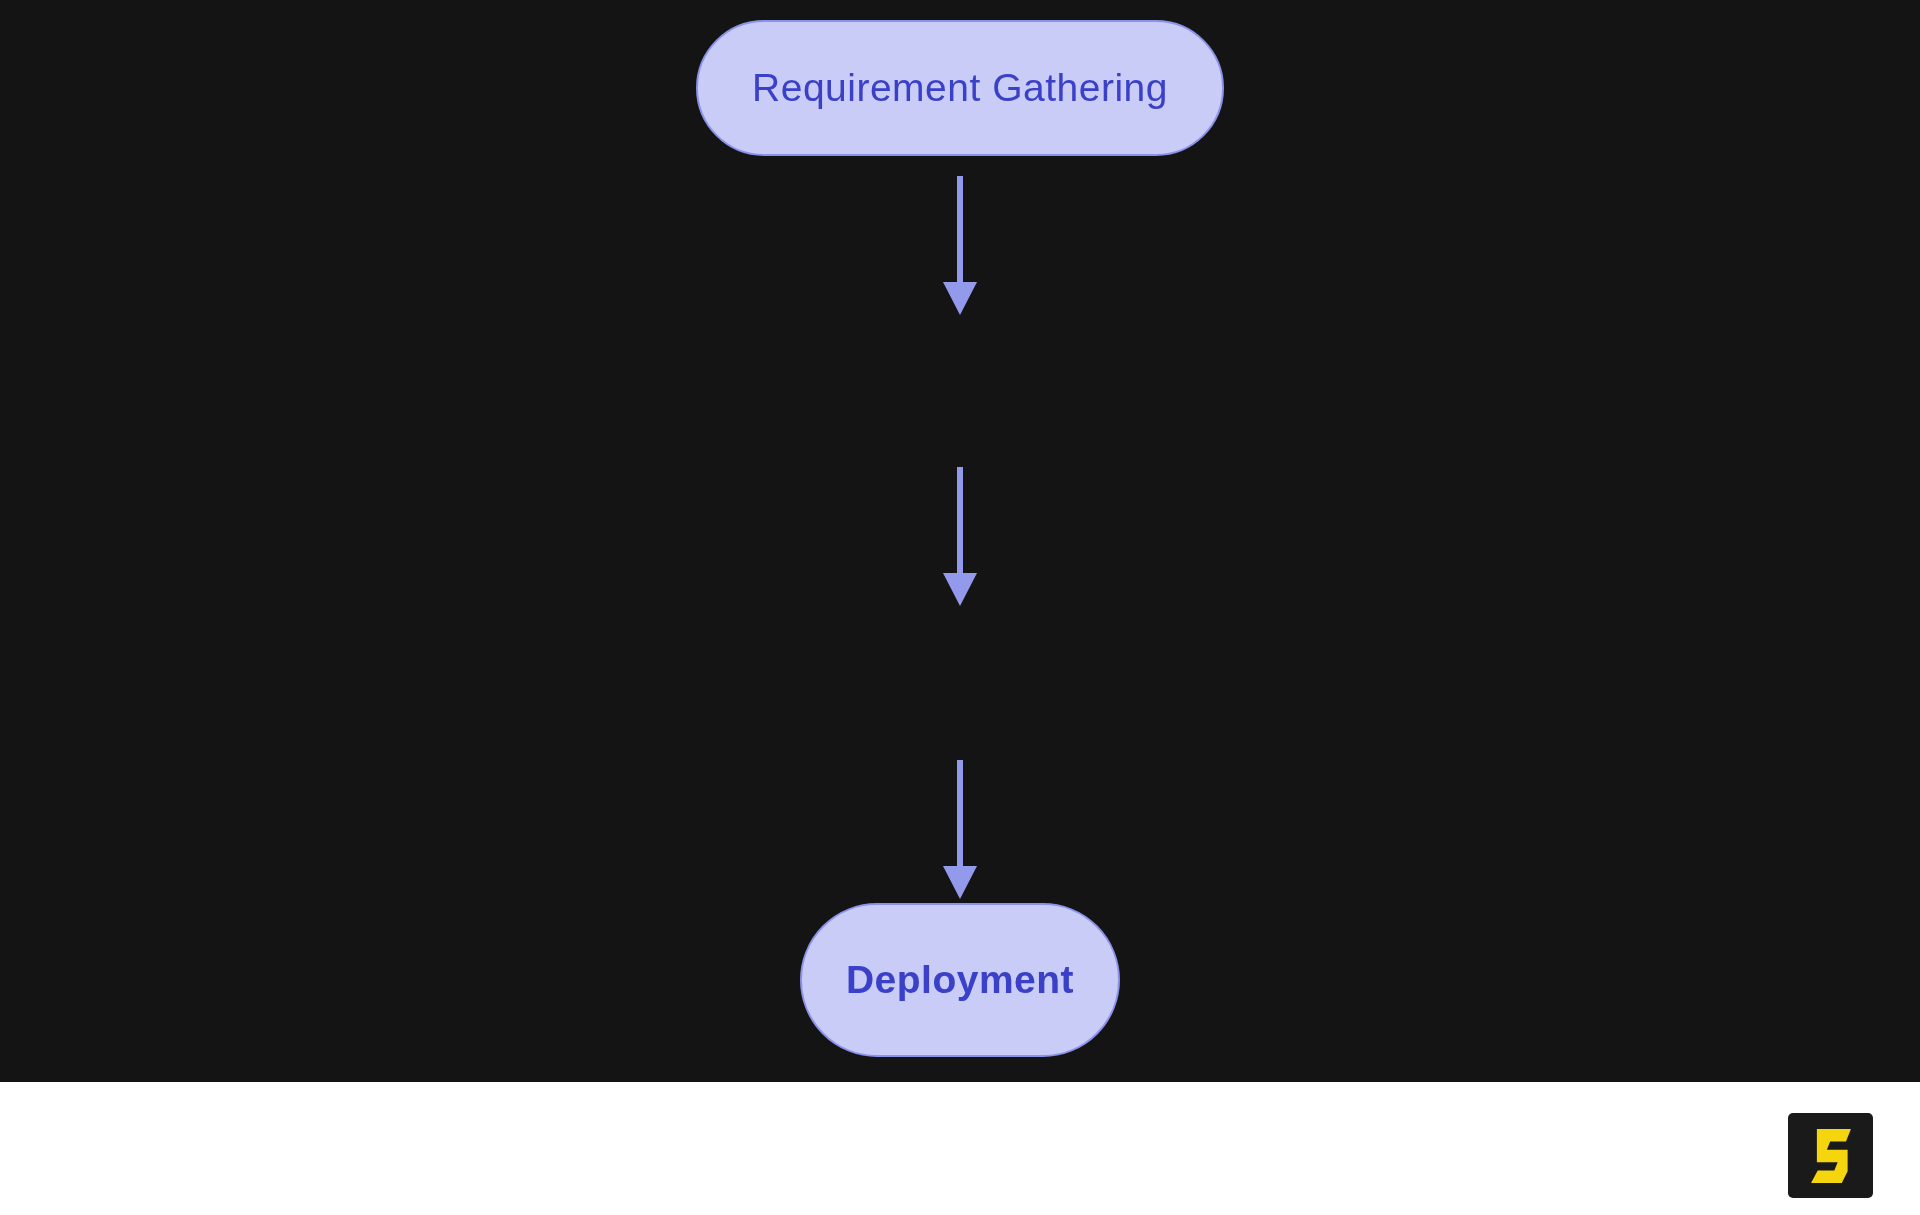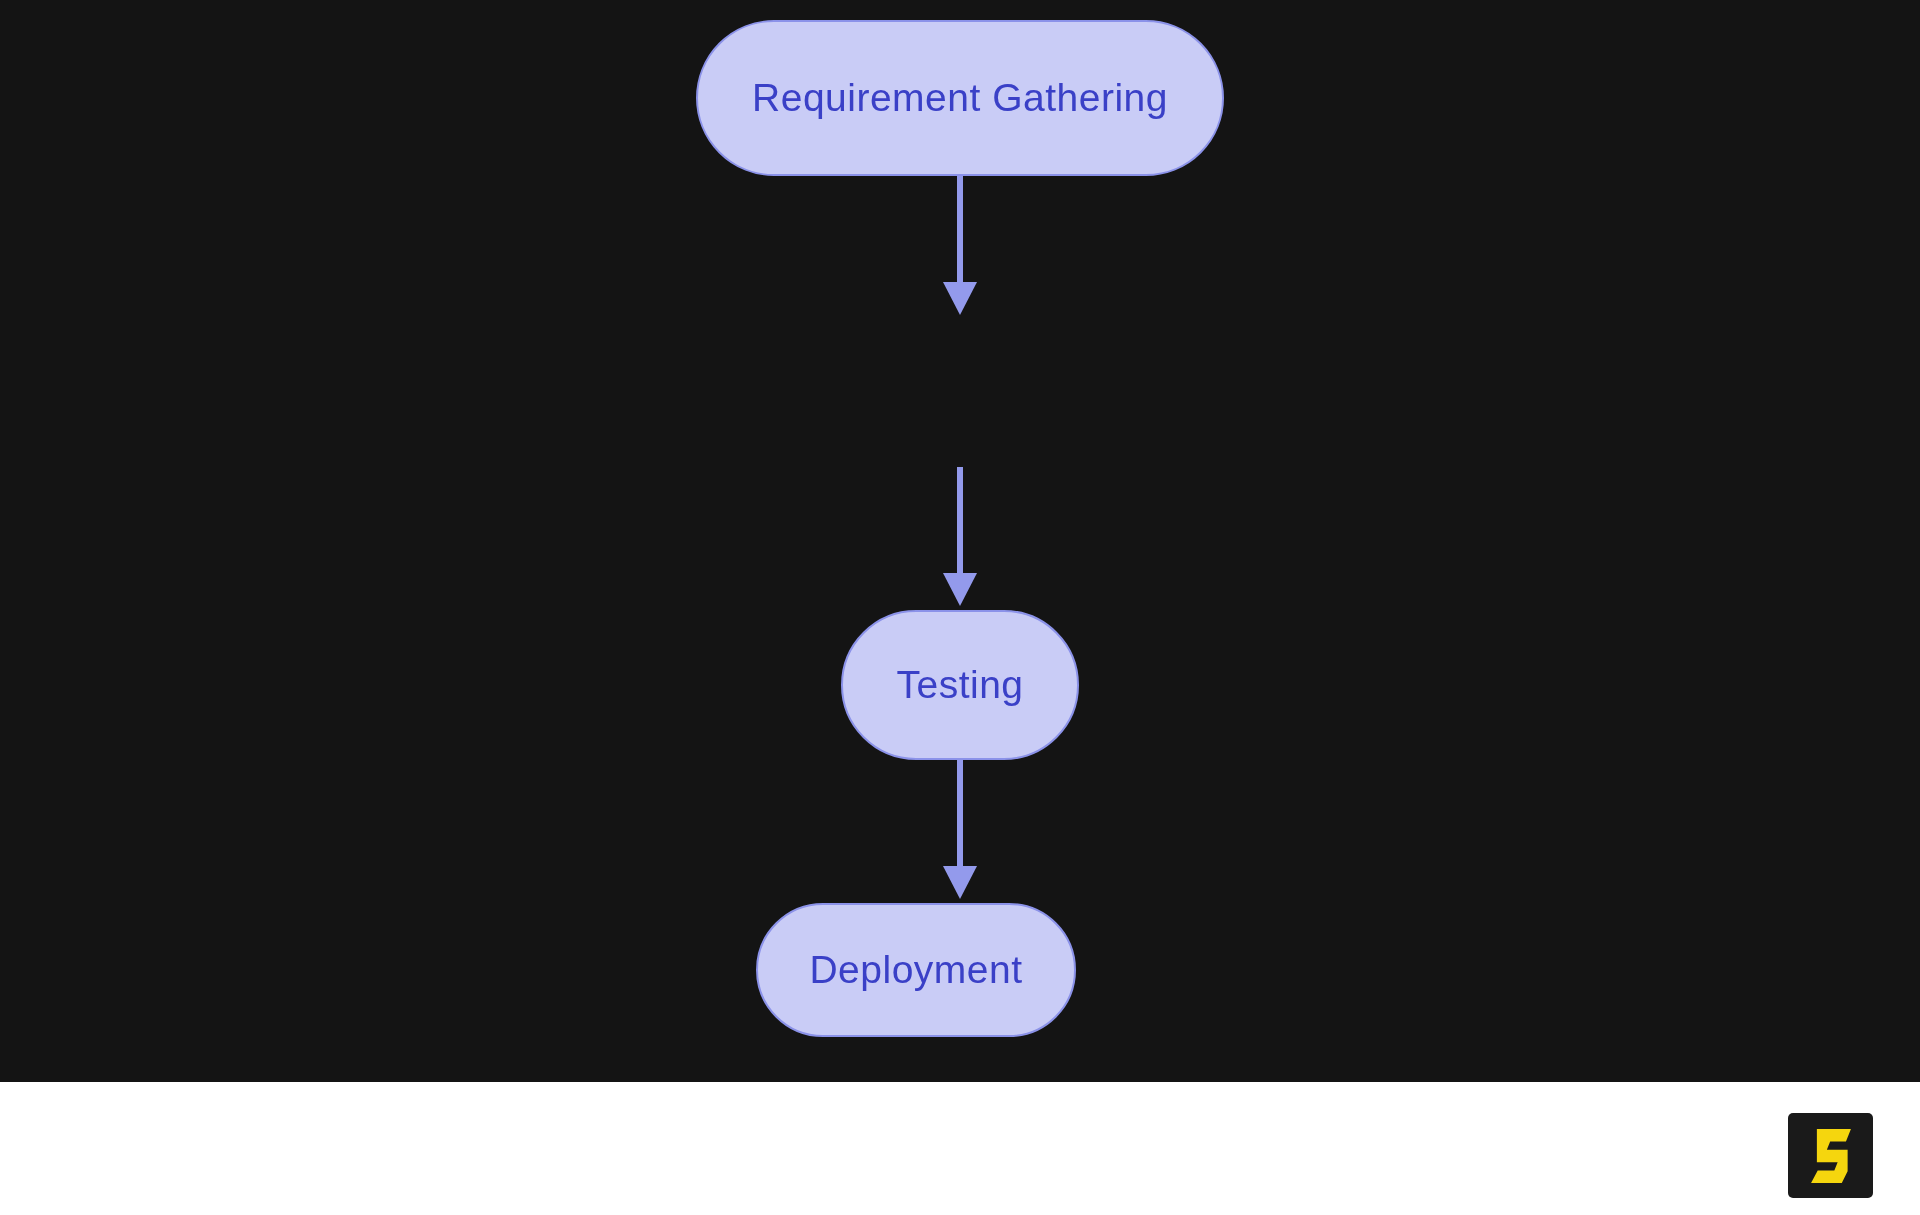--- a/index.html
+++ b/index.html
@@ -41,24 +41,24 @@
     display: flex;
     align-items: center;
     justify-content: center;
     background: var(--node-fill);
     border: 2.5px solid var(--node-border);
     color: var(--node-text);
     font-size: 39px;
     letter-spacing: 0.5px;
     white-space: nowrap;
   }
-  .node-requirement { left: 696px; top: 20px;  width: 528px; height: 156px; border-radius: 78px; }
+  .node-requirement { left: 696px; top: 20px;  width: 528px; height: 136px; border-radius: 78px; }
   .node-design      { left: 849px; top: 318px; width: 222px; height: 149px; border-radius: 75px; }
   .node-testing     { left: 841px; top: 610px; width: 238px; height: 150px; border-radius: 75px; }
-  .node-deployment  { left: 756px; top: 903px; width: 320px; height: 134px; border-radius: 77px; }
+  .node-deployment  { left: 800px; top: 903px; width: 320px; height: 154px; border-radius: 77px; font-weight: bold; }
   .footer {
     position: absolute;
     left: 0; top: 1082px;
     width: 1920px; height: 133px;
     background: var(--footer-bg);
   }
   .logo-badge {
     position: absolute;
     left: 1788px; top: 1113px;
     width: 85px; height: 85px;
@@ -88,23 +88,20 @@
       <line class="edge-line" x1="960" y1="760" x2="960" y2="868"></line>
       <polygon class="edge-head" points="943,866 977,866 960,899"></polygon>
     </g>
   </svg>
 
   <div class="node node-requirement">
     <span>Requirement Gathering</span>
   </div>
 
 
-  <div class="node node-testing">
-    <span>Testing</span>
-  </div>
 
   <div class="node node-deployment">
     <span>Deployment</span>
   </div>
 
 </div>
 
 <div class="footer"></div>
 
 <div class="logo-badge">

